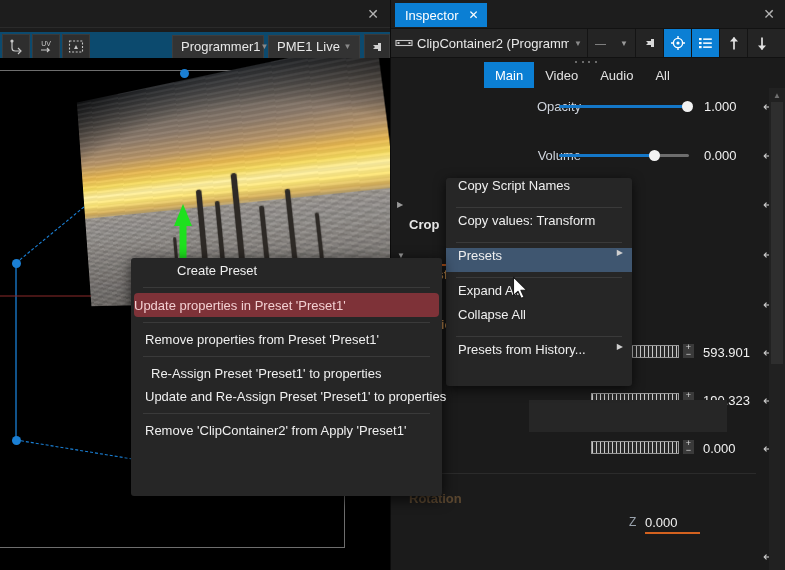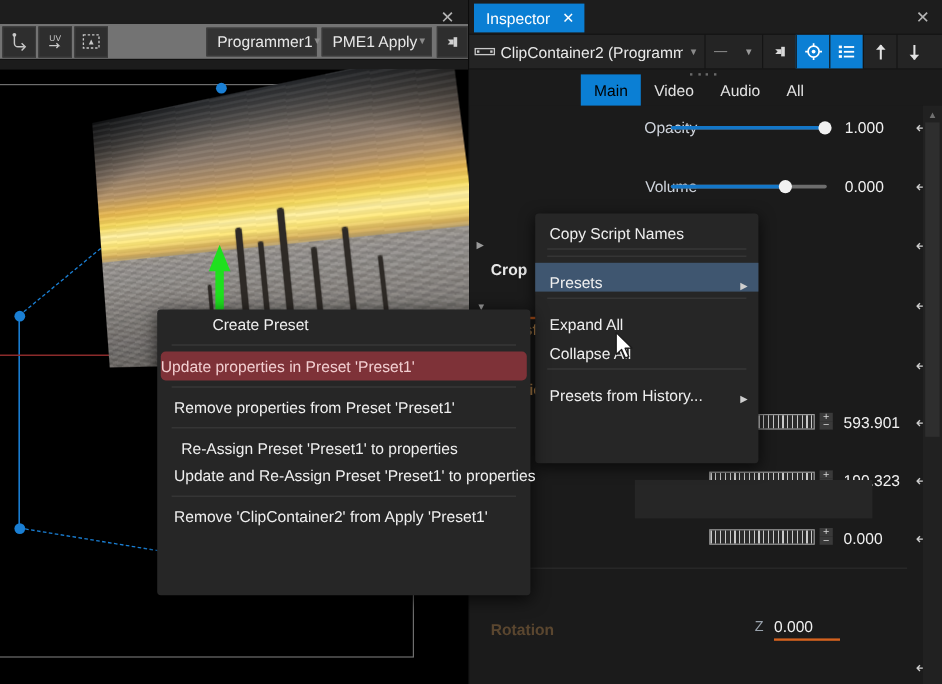--- a/index.html
+++ b/index.html
@@ -19,22 +19,22 @@
   #left-titlebar{
     position:absolute; left:0; top:0; width:390px; height:28px;
     background:#1d1d1d; border-bottom:1px solid #2a2a2a;
   }
   #left-close{
     position:absolute; right:6px; top:5px; width:22px; height:18px;
     color:#b4b4b4; font-size:14px; line-height:18px; text-align:center;
     cursor:default;
   }
   #left-toolbar{
-    position:absolute; left:0; top:20px; width:390px; height:30px;
-    background:#737373; border-bottom:1px solid #111;
+    position:absolute; left:0; top:32px; width:390px; height:30px;
+    background:#0c4a6e; border-bottom:1px solid #111;
     display:flex; align-items:center;
   }
   .tb-icon{
     width:28px; height:26px; margin-left:2px;
     background:#2e2e2e; border:1px solid #3a3a3a;
     display:flex; align-items:center; justify-content:center;
     color:#cfcfcf; font-size:10px; position:relative;
   }
   .tb-icon svg{ display:block; }
   #left-toolbar .spacer{ flex:1 1 auto; }
@@ -155,21 +155,21 @@
   }
   #grip{
     position:absolute; left:184px; top:60px; width:22px; height:4px;
     display:flex; justify-content:space-between; align-items:center;
   }
   #grip i{ width:2px; height:2px; background:#6a6a6a; display:block; }
   .itab{
     height:26px; padding:0 11px; display:flex; align-items:center;
     color:#e2e2e2; font-size:13px; margin-top:4px;
   }
-  .itab.active{ background:#0b7fd4; color:#000000; }
+  .itab.active{ background:#0b7fd4; color:#ffffff; }
   #insp-tabs .lead{ width:93px; }
 
   #insp-body{
     position:absolute; left:0; top:88px; width:395px; height:482px;
     overflow:hidden;
   }
   .row{
     position:relative; height:24px; display:flex; align-items:center;
     font-size:13px;
   }
@@ -235,21 +235,21 @@
   }
 
   
   #menu-small{
     position:absolute; left:446px; top:178px; width:186px; height:208px;
     background:#262626; box-shadow:0 3px 12px rgba(0,0,0,.7);
     border-radius:3px;
     font-size:13px; color:#efefef; z-index:40;
   }
   #menu-small .mi{
-    position:relative; height:24px; display:flex; align-items:flex-end;
+    position:relative; height:24px; display:flex; align-items:flex-start;
     padding-left:12px; white-space:nowrap;
   }
   #menu-small .mi.sel{ background:#3f5670; }
   #menu-small .sub{
     position:absolute; right:9px; color:#cfcfcf; font-size:8px;
   }
   #menu-small .sep{
     height:1px; background:#3a3a3a; margin:5px 10px;
   }
 
@@ -305,21 +305,21 @@
             <path d="M7 11l2-4 2 4z" fill="#c8c8c8"></path>
           </svg>
       </div>
       <div class="spacer"></div>
 
       <div class="combo" id="combo-programmer">
         <span class="cb-label">Programmer1</span>
         <span class="cb-arrow">▼</span>
       </div>
       <div class="combo" id="combo-pme">
-        <span class="cb-label">PME1 Apply</span>
+        <span class="cb-label">PME1 Live</span>
         <span class="cb-arrow">▼</span>
       </div>
       <div id="pin-btn">
         <svg width="14" height="14" viewBox="0 0 14 14">
             <rect x="8" y="3" width="3" height="8" fill="#d0d0d0"></rect>
             <path d="M8 5H3l2 2-2 2h5z" fill="#d0d0d0"></path>
           </svg>
       </div>
     </div>
 
@@ -505,21 +505,21 @@
         <span class="axis-lbl faded" style="left:22px; top:5px;">Z</span>
         <span class="spin" style="left:200px; top:5px;"></span>
         <span class="spin-pm" style="left:292px; top:4px;">
             <b>+</b>
             <b>−</b>
           </span>
         <span class="num" style="left:312px;">0.000</span>
         <span class="reset">↩</span>
       </div>
 
-      <div class="row" style="top:212px;">
+      <div class="row" style="top:186px;">
         <span class="grp-label faded">Rotation</span>
       </div>
 
       <div class="row" style="top:206px;">
         <span class="axis-lbl" style="left:238px; top:5px;">Z</span>
         <span class="num" style="left:254px;">0.000</span>
         <span style="position:absolute;left:254px;top:22px;width:55px;height:2px;background:#d4621f;"></span>
       </div>
       <div class="row" style="top:216px;">
         <span class="reset">↩</span>
@@ -534,20 +534,23 @@
       <div id="vscroll-up">▲</div>
       <div id="vscroll-thumb"></div>
     </div>
   </div>
 
   <div id="menu-small">
     <div class="mi">
       <span>Copy Script Names</span>
     </div>
     <div class="sep"></div>
+    <div class="mi">
+      <span>Copy values: Transform</span>
+    </div>
     <div class="sep"></div>
     <div class="mi sel">
       <span>Presets</span>
       <span class="sub">▶</span>
     </div>
     <div class="sep"></div>
     <div class="mi">
       <span>Expand All</span>
     </div>
     <div class="mi">

